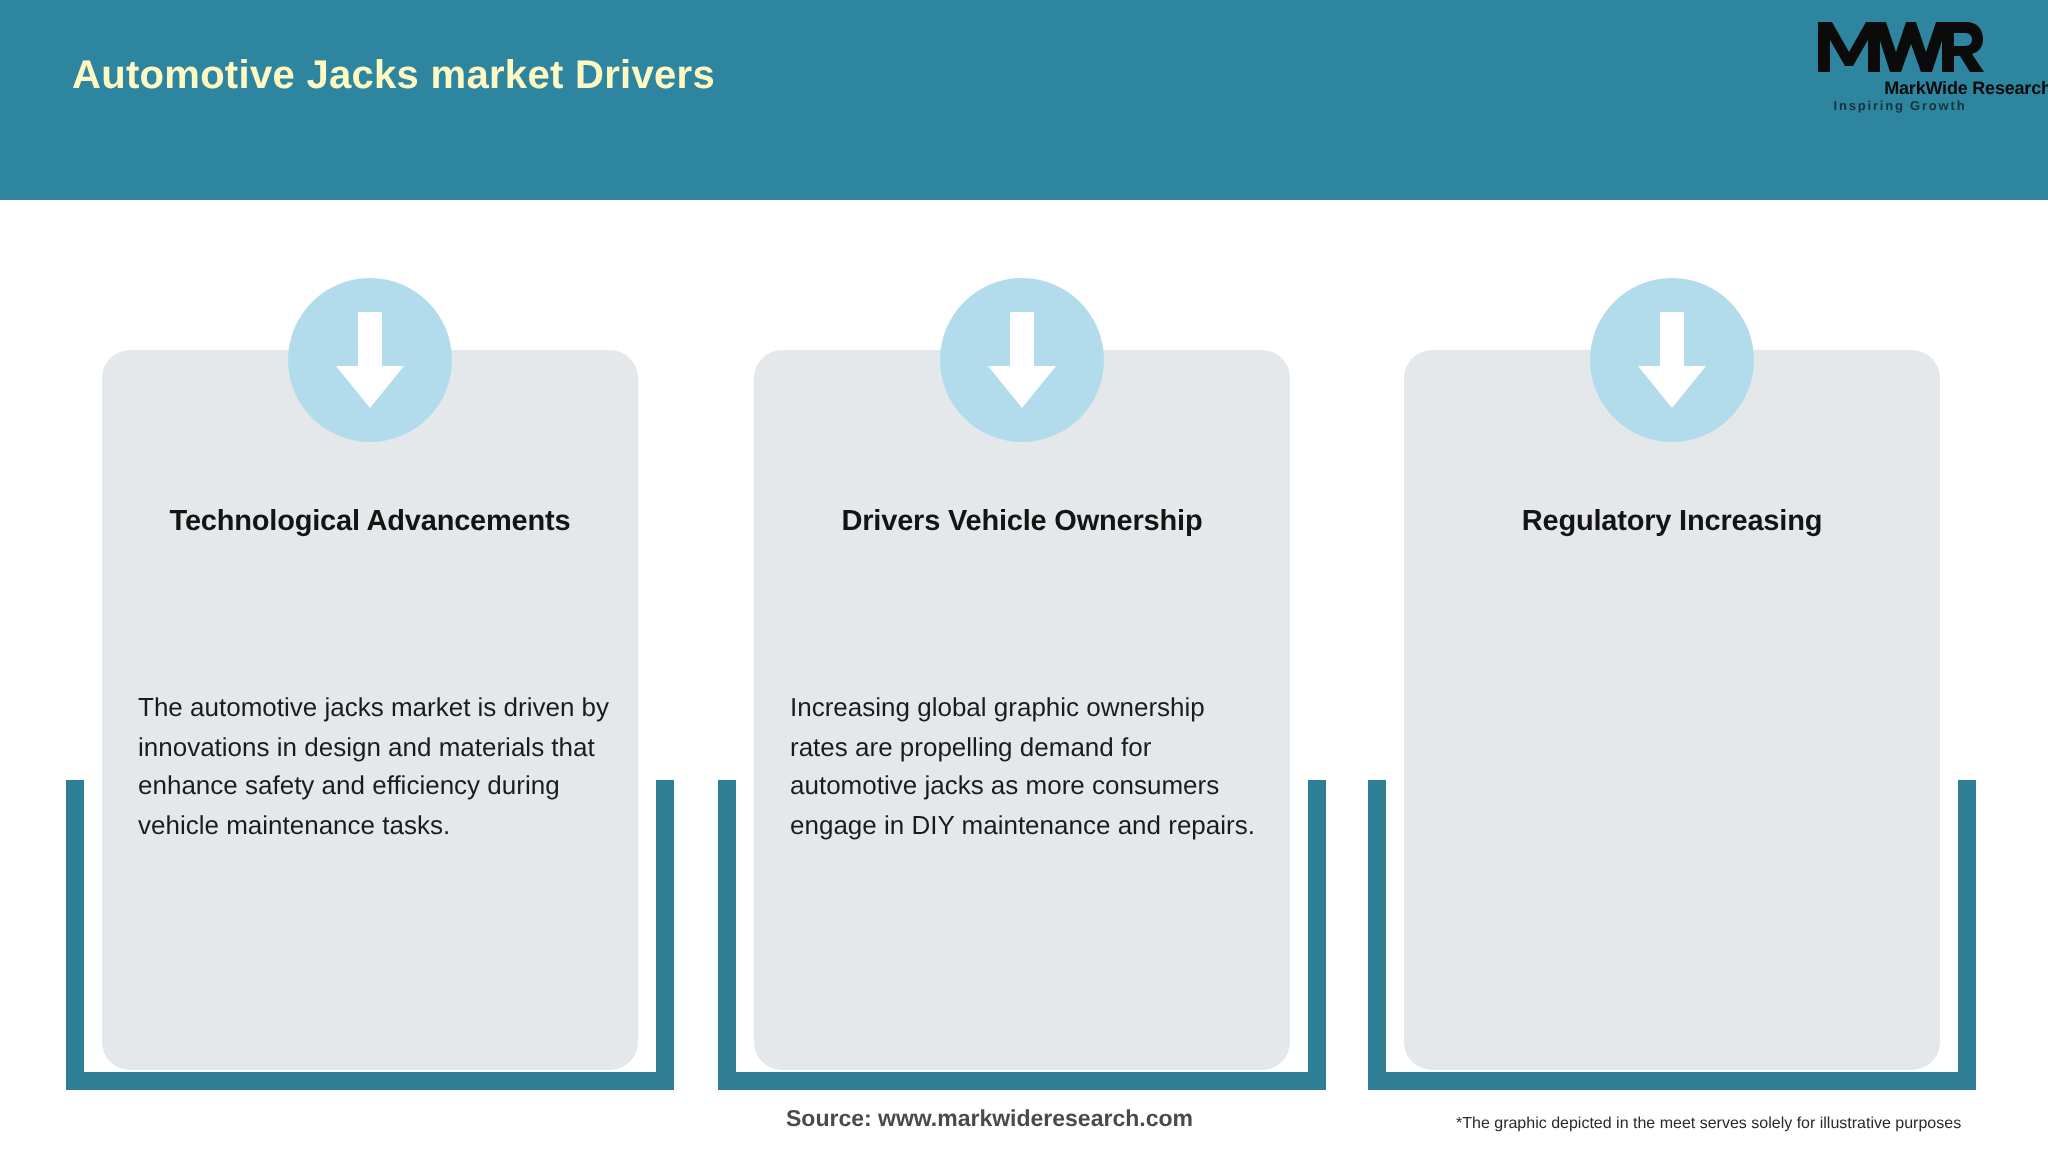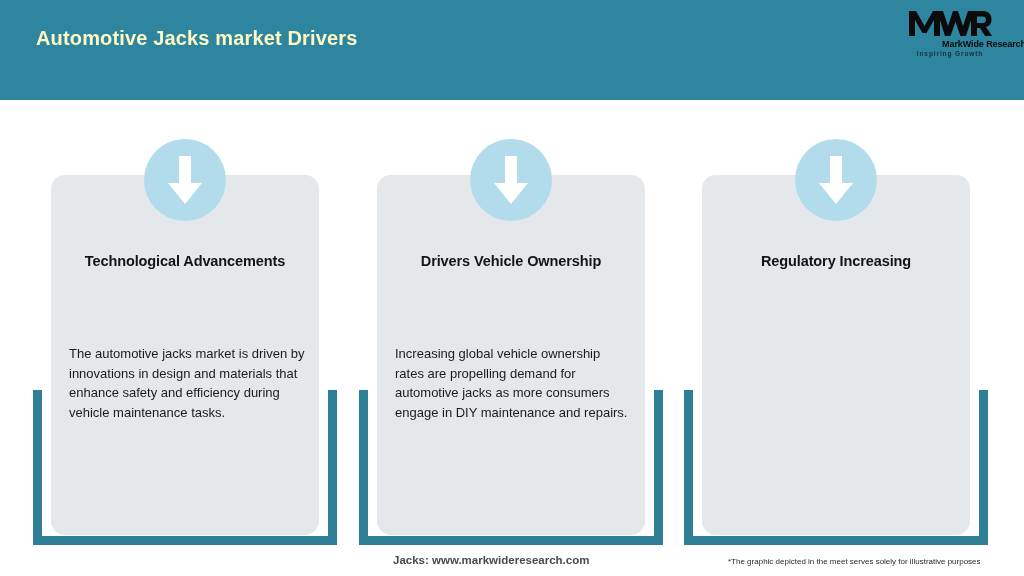--- a/index.html
+++ b/index.html
@@ -214,21 +214,21 @@
       <svg width="40" height="52" viewBox="0 0 40 52" aria-hidden="true">
         <path d="M14 2 L26 2 L26 29 L37 29 L20 50 L3 29 L14 29 Z" fill="#ffffff"></path>
       </svg>
     </div>
   </div>
 
   <div class="card-slot slot-2">
     <div class="accent-frame"></div>
     <div class="card">
       <div class="card-title">Drivers Vehicle Ownership</div>
-      <div class="card-body">Increasing global vehicle ownership rates are propelling demand for automotive jacks as more consumers engage in DIY maintenance and repairs.</div>
+      <div class="card-body">Increasing global graphic ownership rates are propelling demand for automotive jacks as more consumers engage in DIY maintenance and repairs.</div>
     </div>
     <div class="badge">
       <svg width="40" height="52" viewBox="0 0 40 52" aria-hidden="true">
         <path d="M14 2 L26 2 L26 29 L37 29 L20 50 L3 29 L14 29 Z" fill="#ffffff"></path>
       </svg>
     </div>
   </div>
 
   <div class="card-slot slot-3">
     <div class="accent-frame"></div>
@@ -237,14 +237,14 @@
     </div>
     <div class="badge">
       <svg width="40" height="52" viewBox="0 0 40 52" aria-hidden="true">
         <path d="M14 2 L26 2 L26 29 L37 29 L20 50 L3 29 L14 29 Z" fill="#ffffff"></path>
       </svg>
     </div>
   </div>
 
 </div>
 
-<div class="source-note">Jacks: www.markwideresearch.com</div>
+<div class="source-note">Source: www.markwideresearch.com</div>
 <div class="disclaimer">*The graphic depicted in the meet serves solely for illustrative purposes</div>
 
 </body></html>

